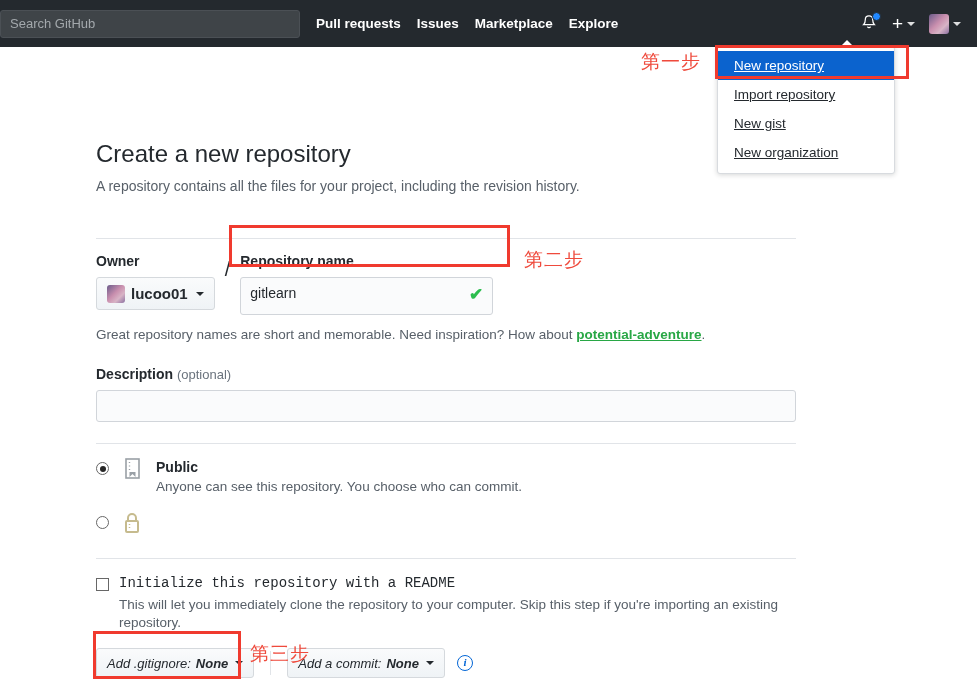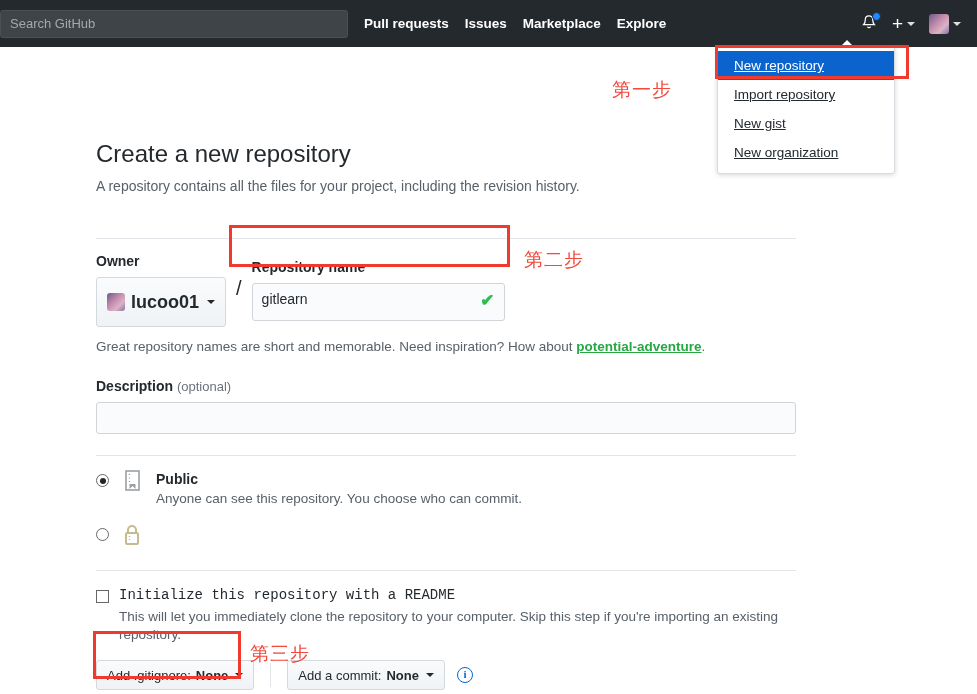--- a/index.html
+++ b/index.html
@@ -14,21 +14,21 @@
   
   .header {
     position: relative;
     height: 47px;
     background: #24292e;
     display: flex;
     align-items: center;
     padding: 0 12px 0 0;
   }
   .search-box {
-    width: 348px; height: 28px;
+    width: 300px; height: 28px;
     margin-left: 0;
     background: #3f4448;
     border: 1px solid #4b5055;
     border-radius: 3px;
     color: #a3a8ac;
     font-size: 13px;
     padding: 0 9px;
     line-height: 26px;
     white-space: nowrap;
     overflow: hidden;
@@ -154,46 +154,46 @@
     line-height: 20px;
   }
   .hr {
     border: 0;
     border-top: 1px solid #e1e4e8;
     margin: 0;
     height: 1px;
   }
   .owner-row {
     display: flex;
-    align-items: center;
+    align-items: flex-start;
     margin-top: 14px;
   }
   .field-label {
     font-size: 14px;
     font-weight: bold;
     color: #24292e;
     display: block;
     margin-bottom: 7px;
     line-height: 17px;
   }
   .field-label .optional {
     font-weight: normal;
     color: #6a737d;
     font-size: 13px;
   }
   .owner-btn {
     display: inline-flex;
     align-items: center;
     gap: 6px;
-    height: 50px;
+    height: 33px;
     padding: 0 10px;
     background: linear-gradient(#fafbfc,#eff3f6);
     border: 1px solid #d5d9dd;
     border-radius: 3px;
-    font-size: 18px;
+    font-size: 15px;
     font-weight: bold;
     color: #24292e;
   }
   .owner-avatar {
     width: 18px; height: 18px; border-radius: 3px;
     background: linear-gradient(135deg,#6b5b8a 0%,#c98fae 45%,#d8b4c6 70%,#8a6fa0 100%);
   }
   .caret-dark {
     width: 0; height: 0;
     border-left: 4px solid transparent;
@@ -291,20 +291,21 @@
     flex: none;
   }
   .readme-title { font-size: 14px; color: #24292e; line-height: 17px; font-family: Liberation Mono, monospace; }
   .readme-desc { font-size: 13.5px; color: #586069; line-height: 18px; margin-top: 4px; }
 
   .dropdown-btn-row {
     display: flex;
     align-items: center;
     margin-top: 16px;
     gap: 0;
+    font-style: italic;
   }
   .sel-btn {
     display: inline-flex;
     align-items: center;
     gap: 5px;
     height: 30px;
     padding: 0 10px;
     background: linear-gradient(#fafbfc,#eff3f6);
     border: 1px solid #d5d9dd;
     border-radius: 3px;
@@ -365,21 +366,21 @@
 
 <div class="dropdown">
   <span class="dropdown-arrow"></span>
   <a class="menu-item active" href="#">New repository</a>
   <a class="menu-item" href="#">Import repository</a>
   <a class="menu-item" href="#">New gist</a>
   <a class="menu-item" href="#">New organization</a>
 </div>
 
 <div class="anno-box" style="left:715px; top:45px; width:194px; height:34px;"></div>
-<div class="anno-text" style="left:612px; top:49px;margin-top:28px;">第一步</div>
+<div class="anno-text" style="left:641px; top:49px;">第一步</div>
 
 <div class="page">
   <div class="form-wrap">
 
     <h1 class="title">Create a new repository</h1>
     <p class="subtitle">A repository contains all the files for your project, including the revision history.</p>
 
     <hr class="hr" style="margin-top:42px;">
 
     <div class="owner-row">

